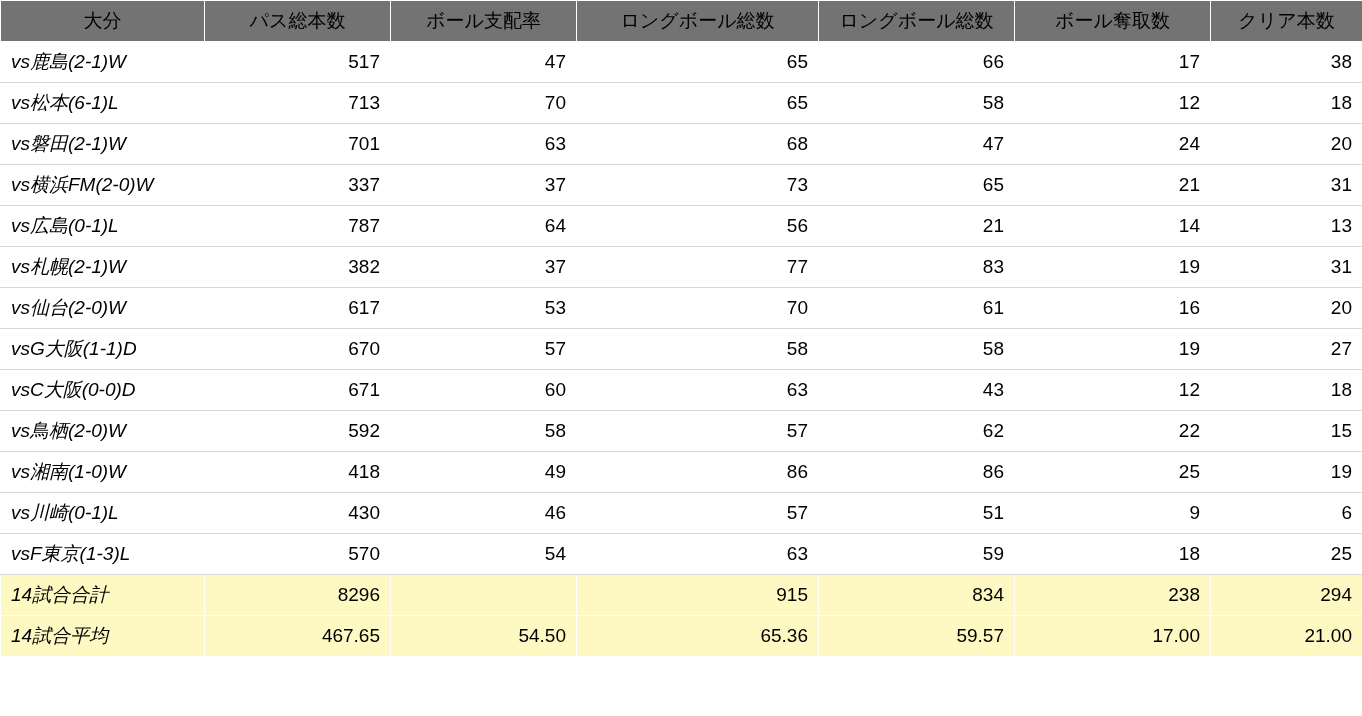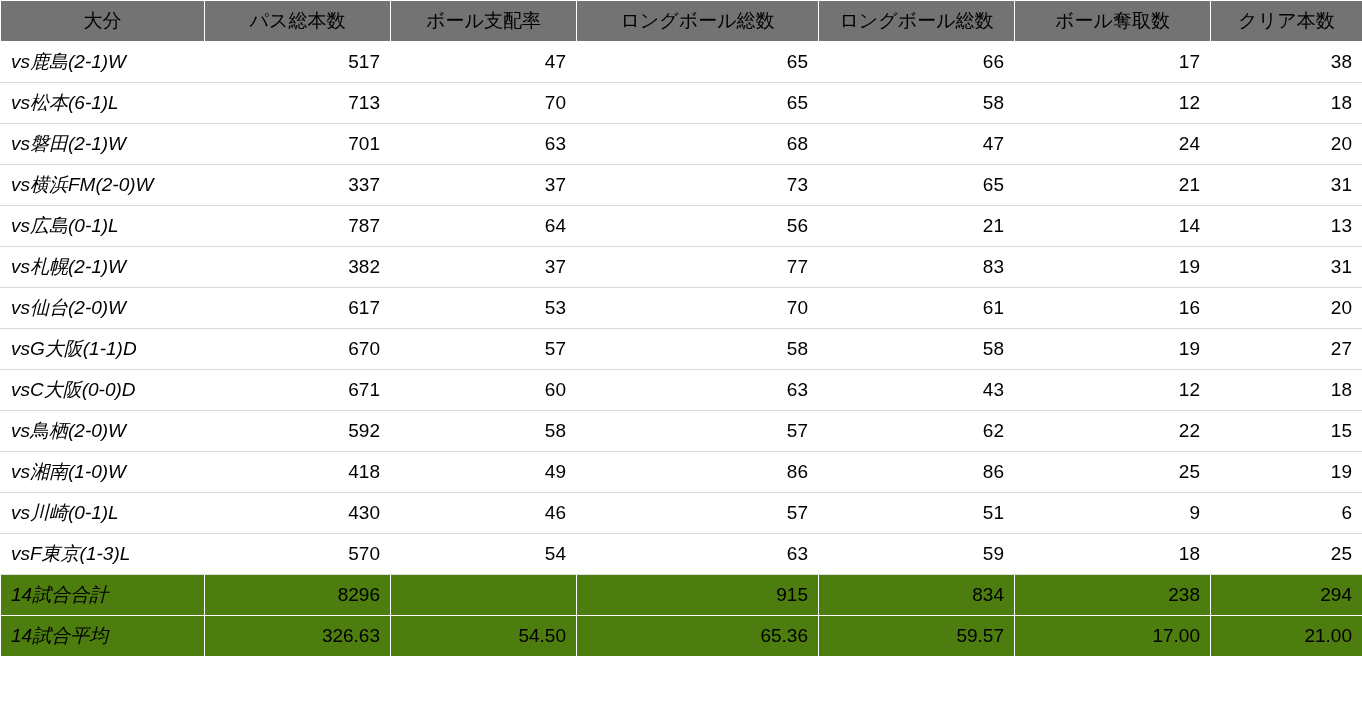--- a/index.html
+++ b/index.html
@@ -51,21 +51,21 @@
     border-top: 1px solid #ffffff;
   }
   table.stats tbody td.label {
     text-align: left;
     font-style: italic;
   }
   table.stats tbody td.num {
     text-align: right;
   }
   table.stats tbody tr.summary td {
-    background: #4d7c0f;
+    background: #fef9c3;
     border-bottom: 1px solid #ffffff;
   }
 </style>
 </head>
 <body>
 
 <table class="stats">
   <colgroup>
     <col class="c0">
       <col class="c1">
@@ -208,21 +208,21 @@
       <td class="label">14試合合計</td>
       <td class="num">8296</td>
       <td class="num"></td>
       <td class="num">915</td>
       <td class="num">834</td>
       <td class="num">238</td>
       <td class="num">294</td>
     </tr>
     <tr class="summary">
       <td class="label">14試合平均</td>
-      <td class="num">326.63</td>
+      <td class="num">467.65</td>
       <td class="num">54.50</td>
       <td class="num">65.36</td>
       <td class="num">59.57</td>
       <td class="num">17.00</td>
       <td class="num">21.00</td>
     </tr>
   </tbody>
 </table>
 
 </body></html>

